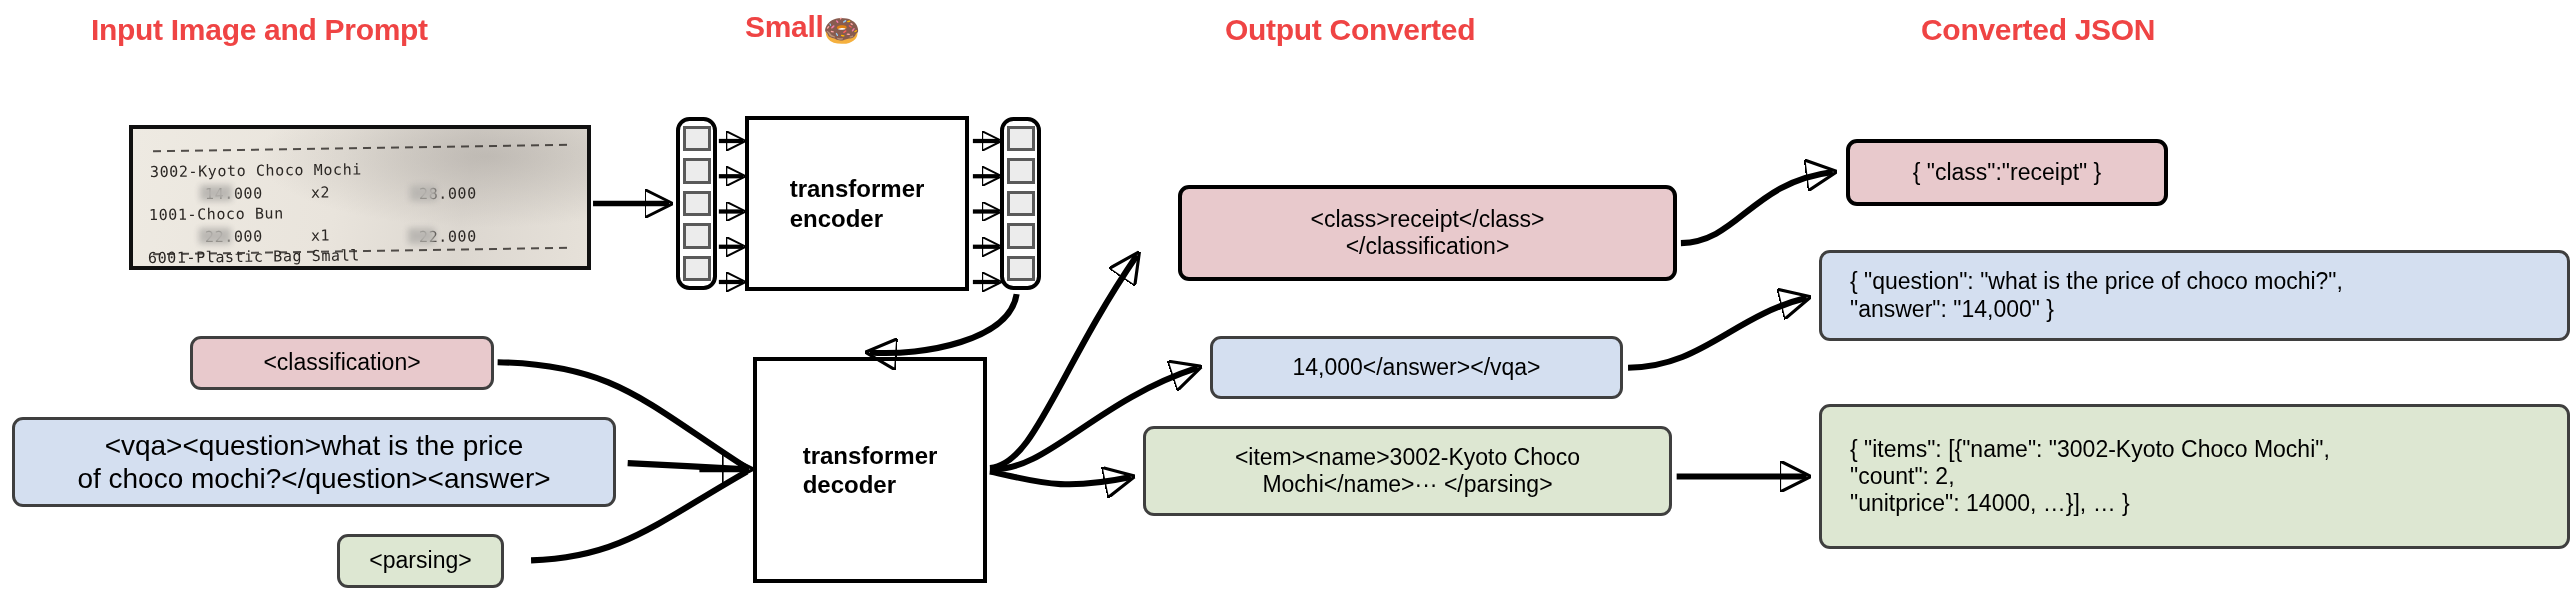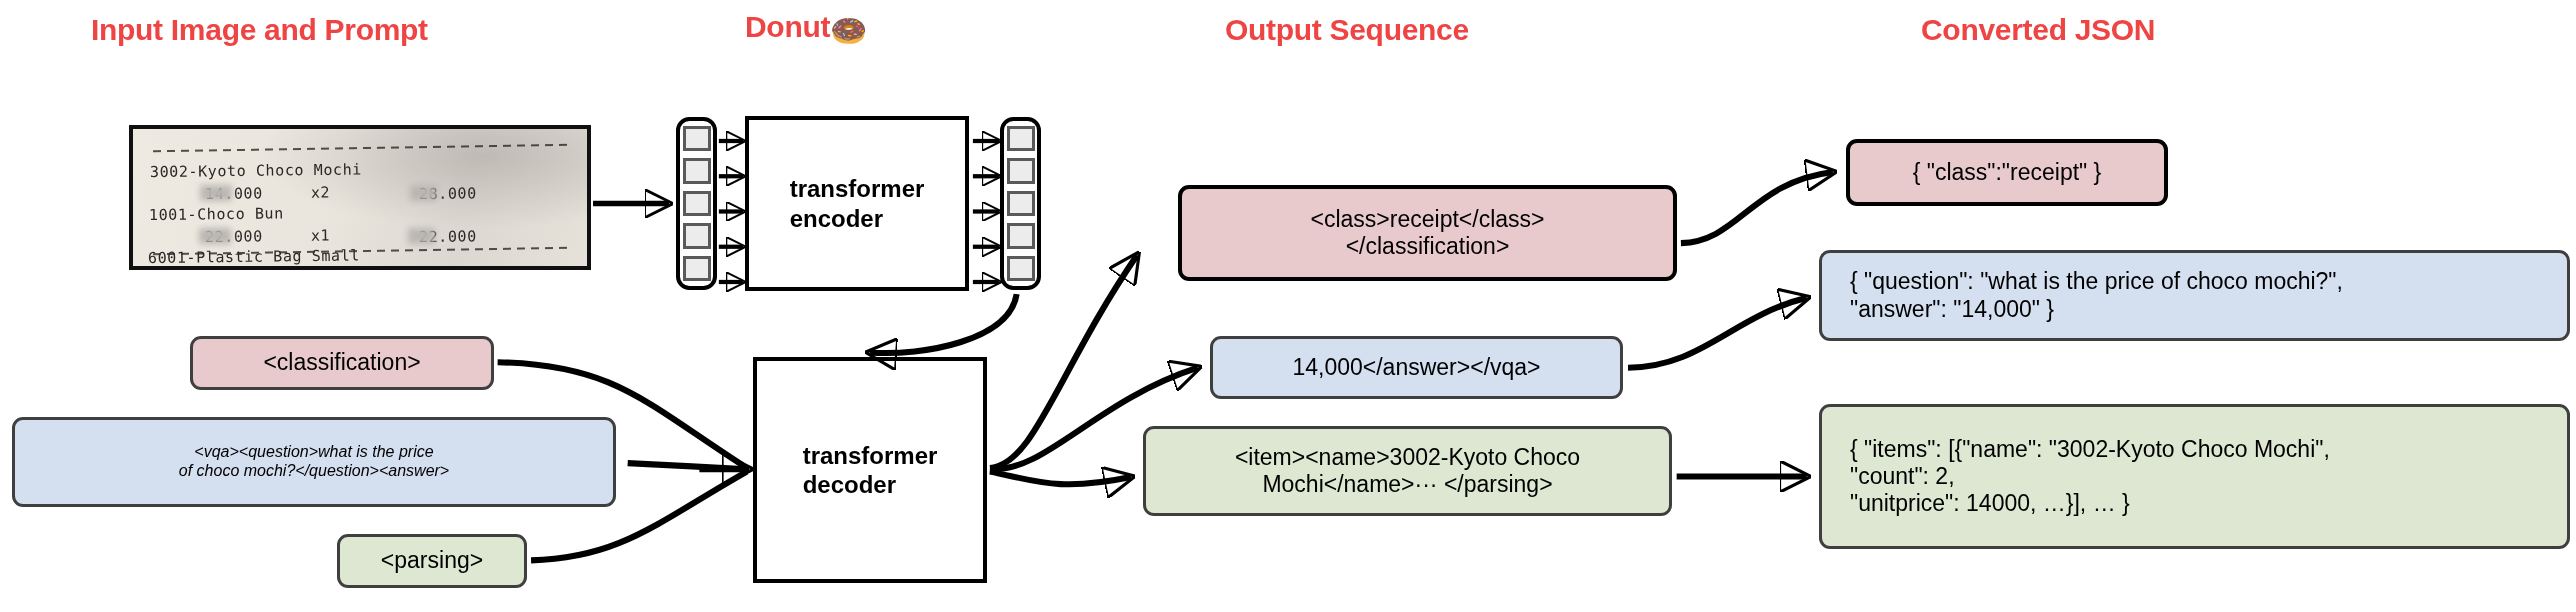--- a/index.html
+++ b/index.html
@@ -157,24 +157,24 @@
   svg.wires path, svg.wires line { fill: none; stroke: #000; }
 </style>
 </head>
 <body>
 
 <div id="canvas">
 
   <div class="col-title" id="title-input">Input Image and Prompt</div>
 
   <div class="col-title" id="title-donut">
-    <span>Donut</span><span class="donut-emoji">🍩</span>
-  </div>
-
-  <div class="col-title" id="title-output">Output Sequence</div>
+    <span>Small</span><span class="donut-emoji">🍩</span>
+  </div>
+
+  <div class="col-title" id="title-output">Output Converted</div>
 
   <div class="col-title" id="title-json">Converted JSON</div>
 
   <div id="receipt">
     <div class="r-dash" id="r-dash-top"></div>
     <div class="r-line" id="r-l1">3002-Kyoto Choco Mochi</div>
     <div class="r-line" id="r-l2">14.000     x2</div>
     <div class="r-line" id="r-l3">1001-Choco Bun</div>
     <div class="r-line" id="r-l4">22.000     x1</div>
     <div class="r-line" id="r-l5">6001-Plastic Bag Small</div>
@@ -186,24 +186,24 @@
     <div class="r-redact" style="left:66px;top:99px;width:32px;height:16px;"></div>
 
     <div class="r-redact" style="left:277px;top:56px;width:27px;height:16px;"></div>
     <div class="r-redact" style="left:275px;top:99px;width:27px;height:16px;"></div>
 
     <div class="r-dash" id="r-dash-bot"></div>
   </div>
 
   <div class="pill thin pink" id="p-class" style="left:190px; top:336px; width:304px; height:54px;">&lt;classification&gt;</div>
 
-  <div class="pill thin blue" id="p-vqa" style="left:12px; top:417px; width:604px; height:90px; font-size:16px;font-style:italic;">&lt;vqa&gt;&lt;question&gt;what is the price
+  <div class="pill thin blue" id="p-vqa" style="left:12px; top:417px; width:604px; height:90px; font-size:28px;">&lt;vqa&gt;&lt;question&gt;what is the price
 of choco mochi?&lt;/question&gt;&lt;answer&gt;</div>
 
-  <div class="pill thin green" id="p-parse" style="left:337px; top:534px; width:190px; height:54px;">&lt;parsing&gt;</div>
+  <div class="pill thin green" id="p-parse" style="left:337px; top:534px; width:167px; height:54px;">&lt;parsing&gt;</div>
 
   <div class="tokstrip" id="enc-in" style="left:676px; top:117px; width:41px; height:173px;">
     <div class="tok"></div>
     <div class="tok"></div>
     <div class="tok"></div>
     <div class="tok"></div>
     <div class="tok"></div>
   </div>
 
   <div class="block" id="encoder" style="left:745px; top:116px; width:224px; height:175px;">transformer

